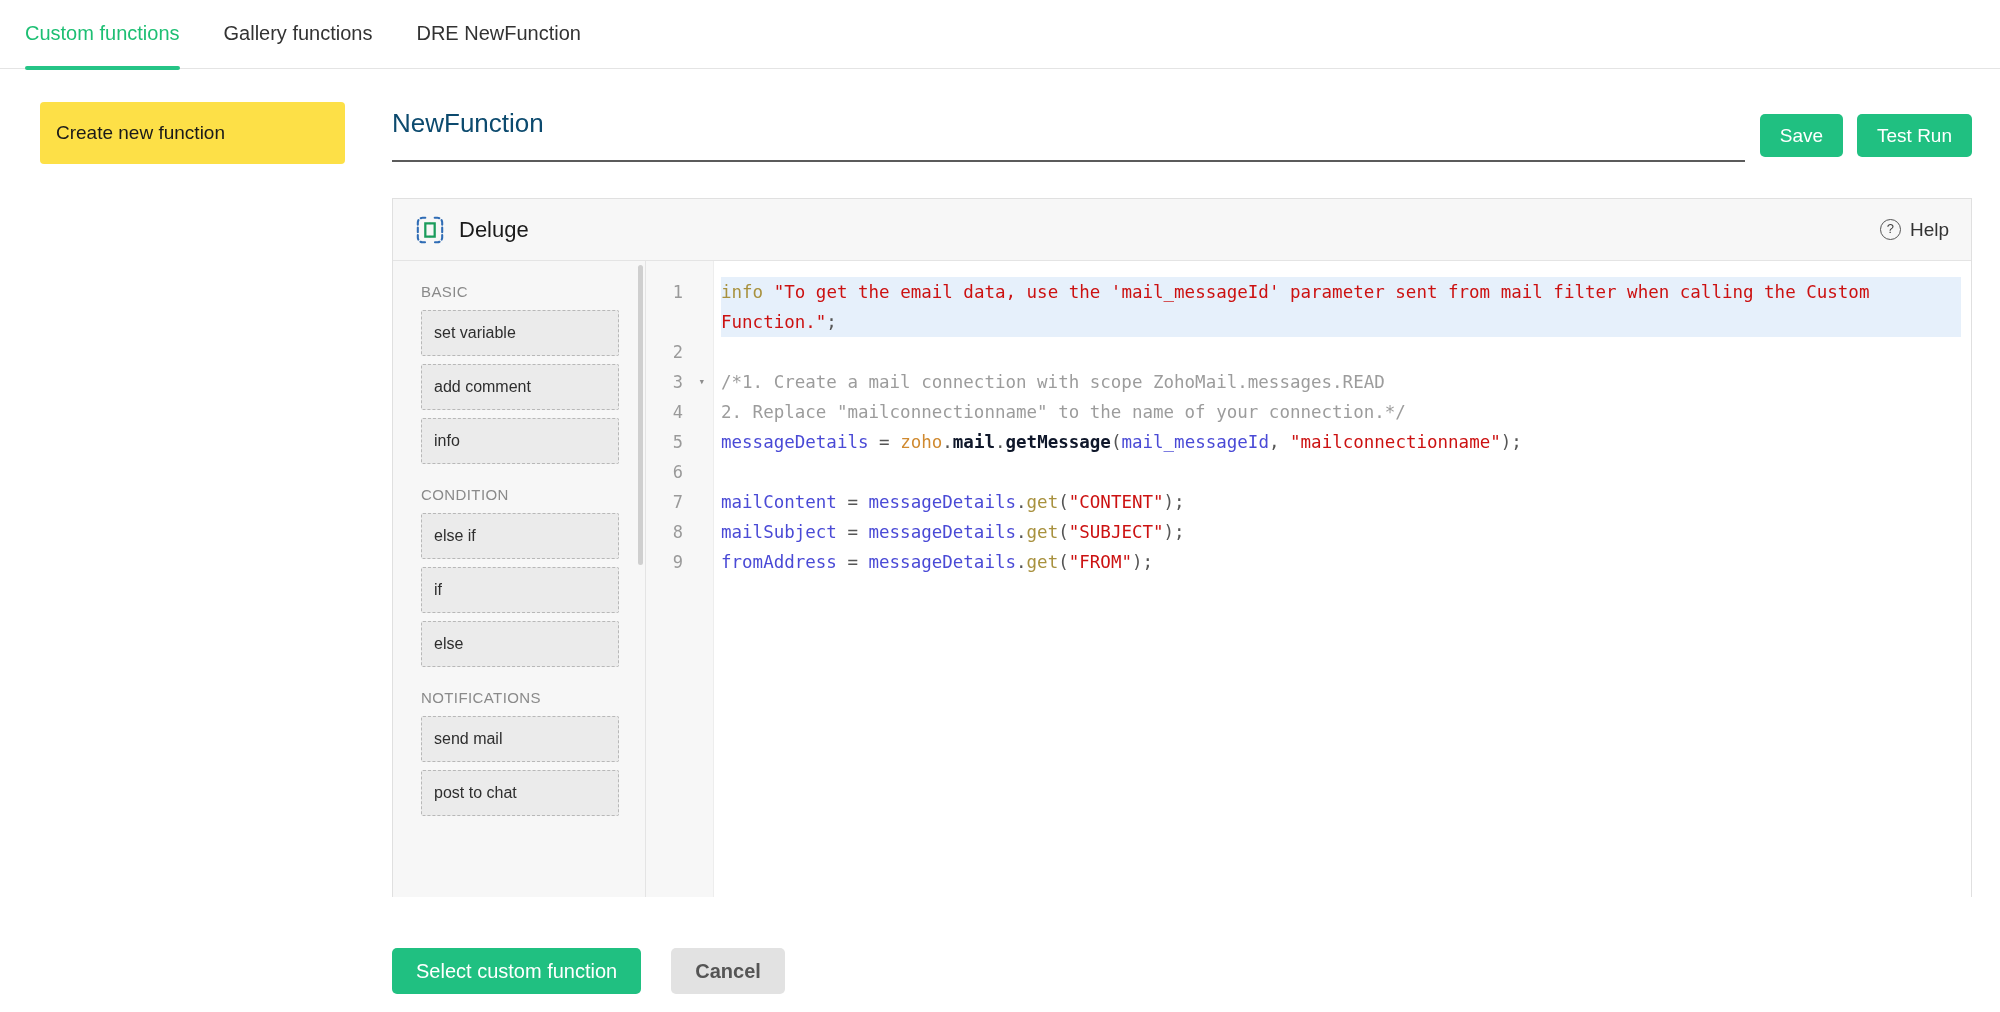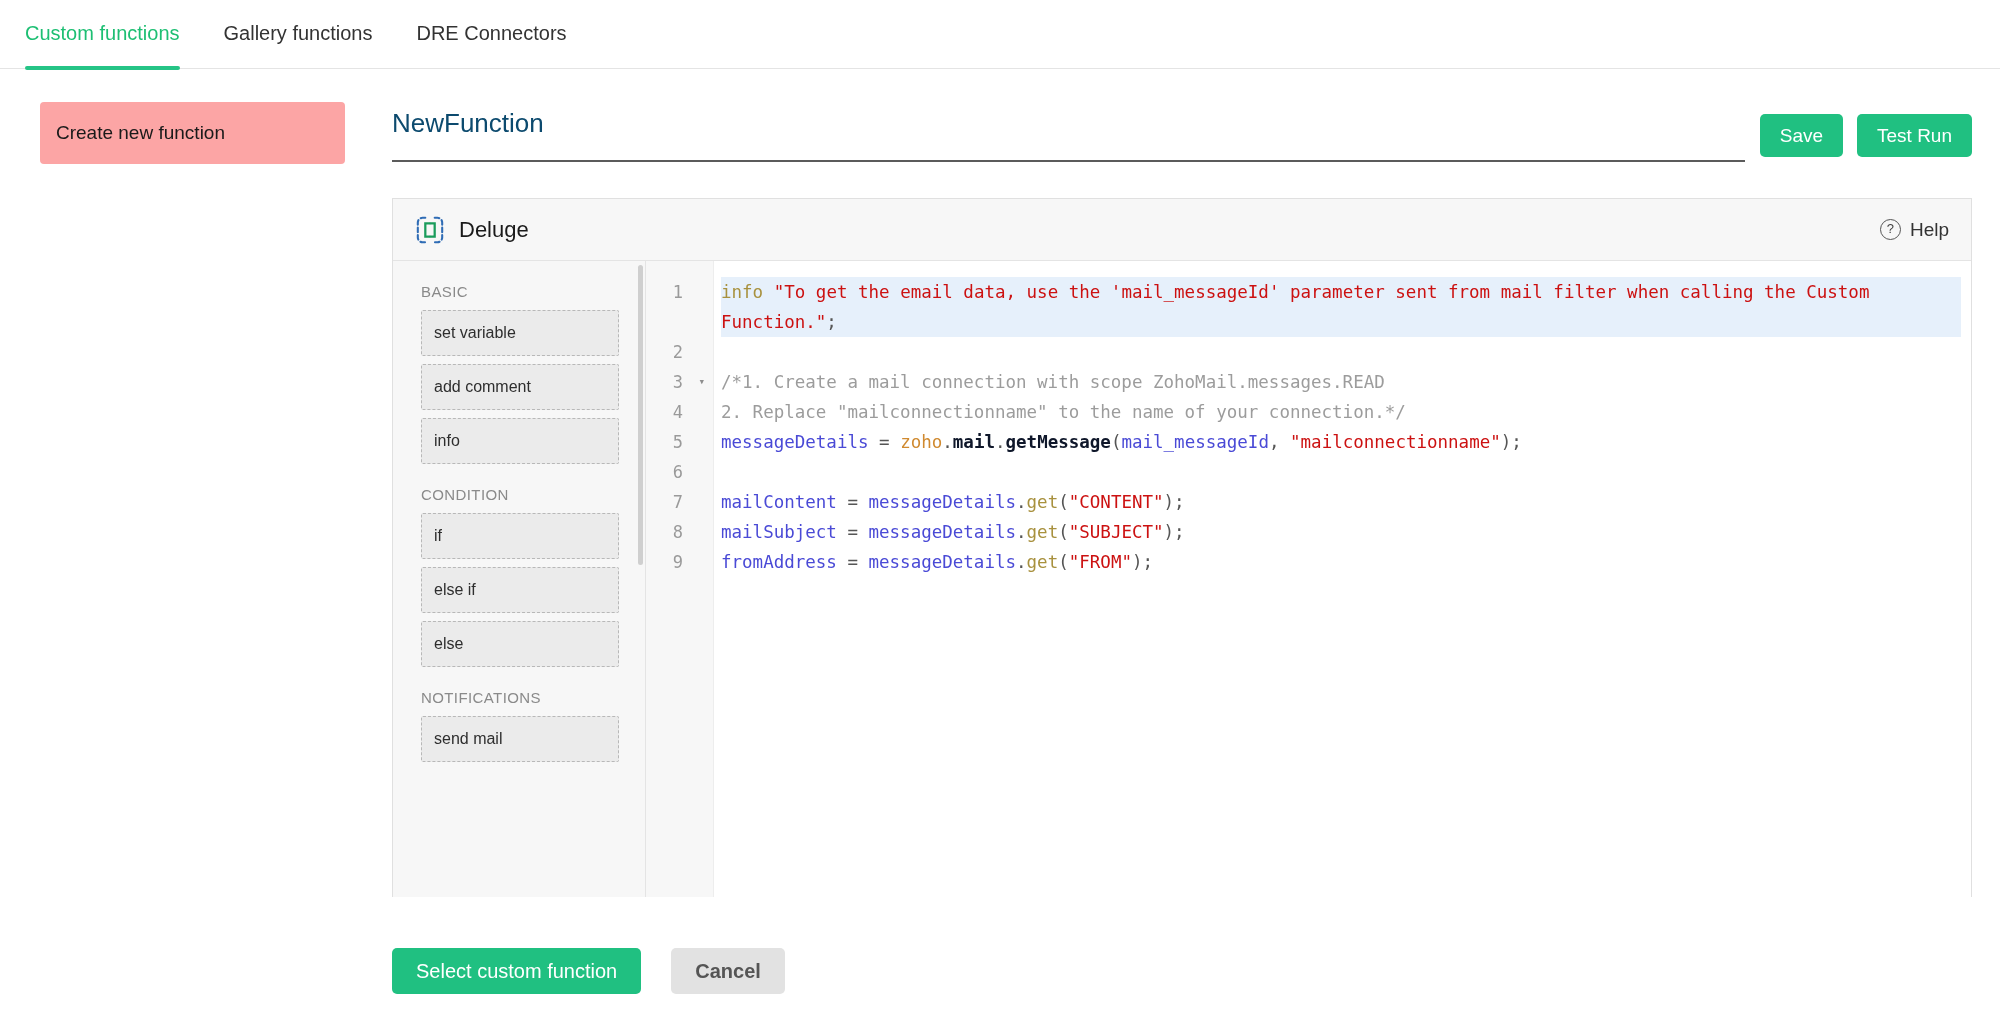--- a/index.html
+++ b/index.html
@@ -33,21 +33,21 @@
     left: 0; right: 0; bottom: -25px;
     height: 4px;
     background: #25c486;
     border-radius: 2px;
   }
 
   
   .leftcol { position: absolute; left: 40px; top: 102px; width: 305px; }
   .create-new-function {
     height: 62px;
-    background: #fca5a5;
+    background: #fde047;
     border-radius: 4px;
     display: flex; align-items: center;
     padding-left: 16px;
     font-size: 19px;
     color: #1a1a1a;
     cursor: pointer;
   }
 
   
   .maincol { position: absolute; left: 392px; top: 98px; width: 1580px; }
@@ -189,21 +189,21 @@
   }
   .btn-lg { height: 46px; line-height: 46px; font-size: 20px; padding: 0 24px; }
 </style>
 </head>
 <body>
 
 <div class="tabbar">
   <div class="tabs">
     <div class="tab active">Custom functions</div>
     <div class="tab">Gallery functions</div>
-    <div class="tab">DRE Connectors</div>
+    <div class="tab">DRE NewFunction</div>
   </div>
 </div>
 
 <div class="leftcol">
   <div class="create-new-function">
     <span>Create new function</span>
   </div>
 </div>
 
 <div class="maincol">
@@ -235,25 +235,26 @@
 
   <div class="panel-body">
 
     <div class="palette" id="palette">
       <div class="pal-scroll"></div>
     <div class="pal-cat">BASIC</div>
         <div class="pal-item">set variable</div>
         <div class="pal-item">add comment</div>
         <div class="pal-item">info</div>
         <div class="pal-cat spaced">CONDITION</div>
+        <div class="pal-item">else if</div>
         <div class="pal-item">if</div>
-        <div class="pal-item">else if</div>
         <div class="pal-item">else</div>
         <div class="pal-cat spaced">NOTIFICATIONS</div>
         <div class="pal-item">send mail</div>
+        <div class="pal-item">post to chat</div>
       </div>
 
     <div class="code-wrap">
       <div class="gutter" id="gutter">
           <div class="gline">1</div>
           <div class="gline" style="margin-top: 30px;">2</div>
           <div class="gline">3<span class="fold">▾</span></div>
           <div class="gline">4</div>
           <div class="gline">5</div>
           <div class="gline">6</div>

